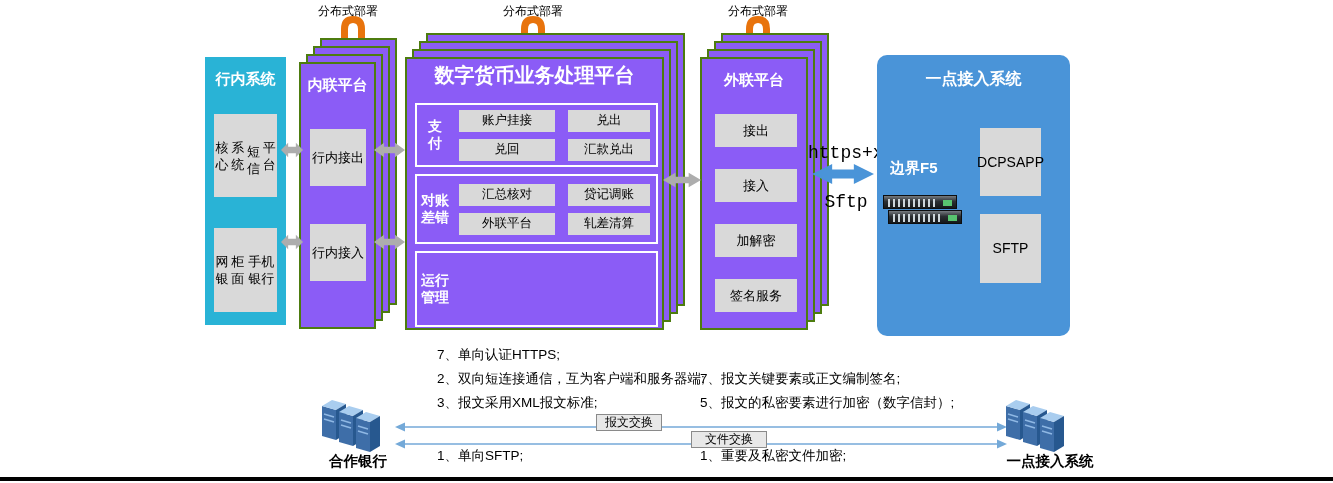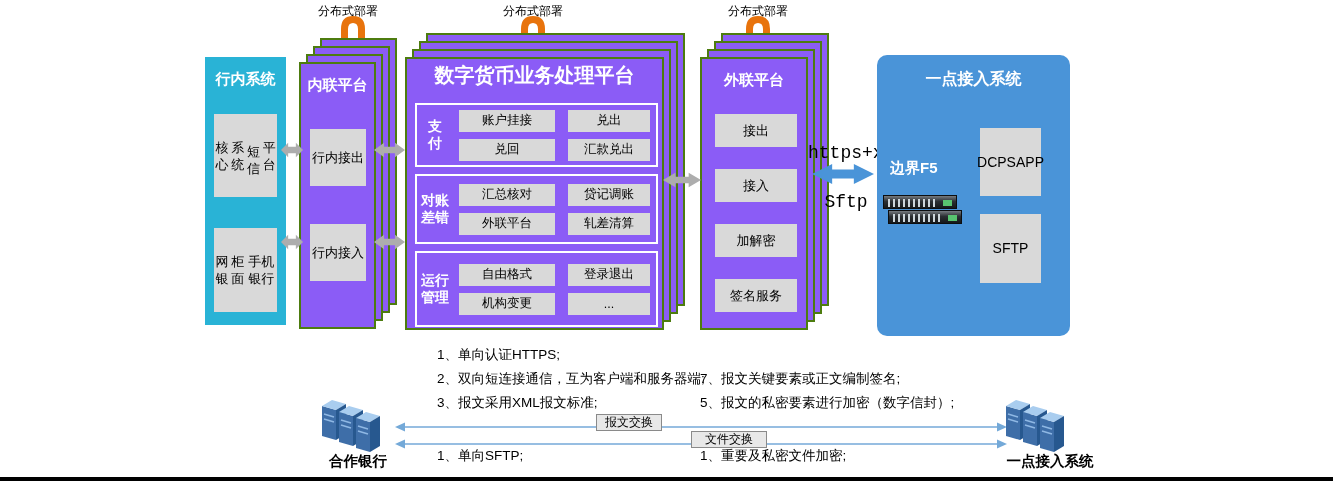--- a/index.html
+++ b/index.html
@@ -136,26 +136,20 @@
         <div class="btn">外联平台</div>
         <div class="btn">轧差清算</div>
       </div>
     </div>
 
     <div class="sec" style="top:192px;height:76px">
       <div class="sec-label">
         <div>运行</div>
         <div>管理</div>
       </div>
-      <div class="sec-grid">
-        <div class="btn">自由格式</div>
-        <div class="btn">登录退出</div>
-        <div class="btn">机构变更</div>
-        <div class="btn">...</div>
-      </div>
     </div>
   </div>
 
   <div class="abs stack-layer" style="left:721px;top:33px;width:108px;height:273px"></div>
   <div class="abs stack-layer" style="left:714px;top:41px;width:108px;height:273px"></div>
   <div class="abs stack-layer" style="left:707px;top:49px;width:108px;height:273px"></div>
   <div class="abs stack-layer" style="left:700px;top:57px;width:108px;height:273px">
     <div class="panel-title" style="margin-top:12px">外联平台</div>
     <div class="ext-btn" style="top:55px">接出</div>
     <div class="ext-btn" style="top:110px">接入</div>
@@ -195,21 +189,21 @@
     <div class="gbox abs" style="left:103px;top:73px;width:61px;height:68px;font-size:14px;line-height:19px">
       <div>DCPS</div>
       <div>APP</div>
     </div>
     <div class="gbox abs" style="left:103px;top:159px;width:61px;height:69px;font-size:14px">
       <div>SFTP</div>
     </div>
   </div>
 
   <div class="abs" style="left:437px;top:343px">
-    <div class="note">1、单向认证HTTPS;</div>
+    <div class="note">7、单向认证HTTPS;</div>
     <div class="note">2、双向短连接通信，互为客户端和服务器端;</div>
     <div class="note">3、报文采用XML报文标准;</div>
   </div>
   <div class="abs" style="left:700px;top:367px">
     <div class="note">7、报文关键要素或正文编制签名;</div>
     <div class="note">5、报文的私密要素进行加密（数字信封）;</div>
   </div>
   <div class="abs note" style="left:437px;top:444px">1、单向SFTP;</div>
   <div class="abs note" style="left:700px;top:444px">1、重要及私密文件加密;</div>
 

